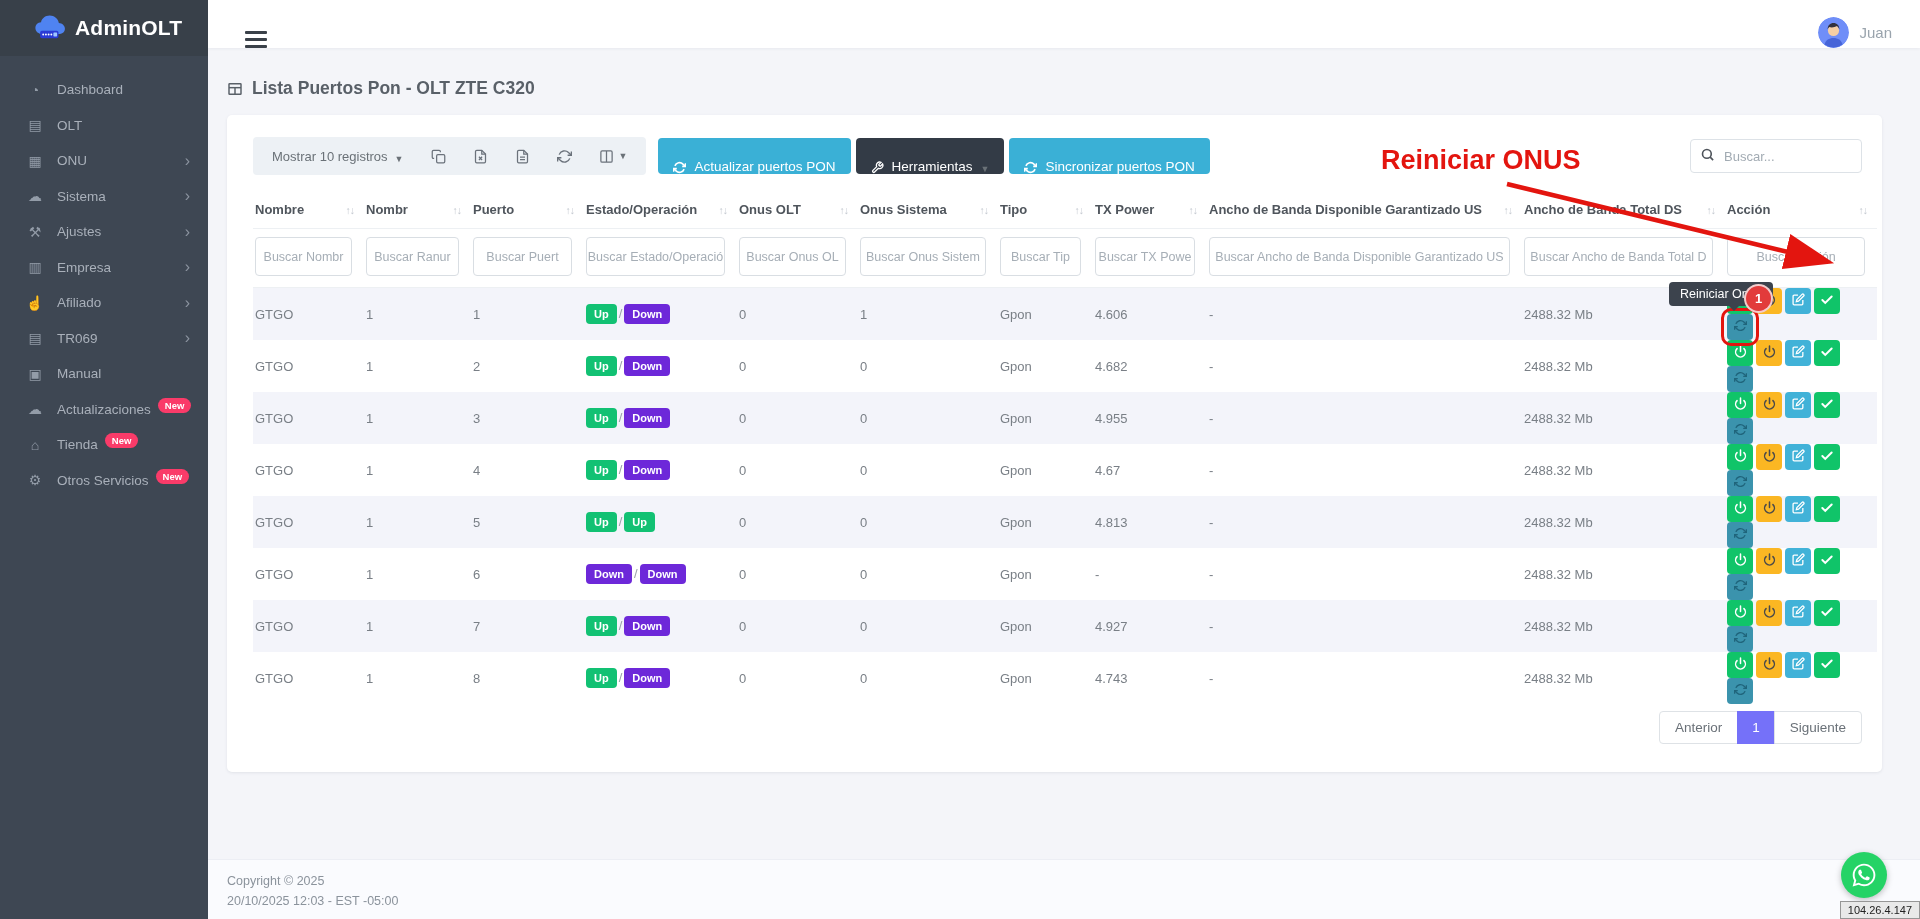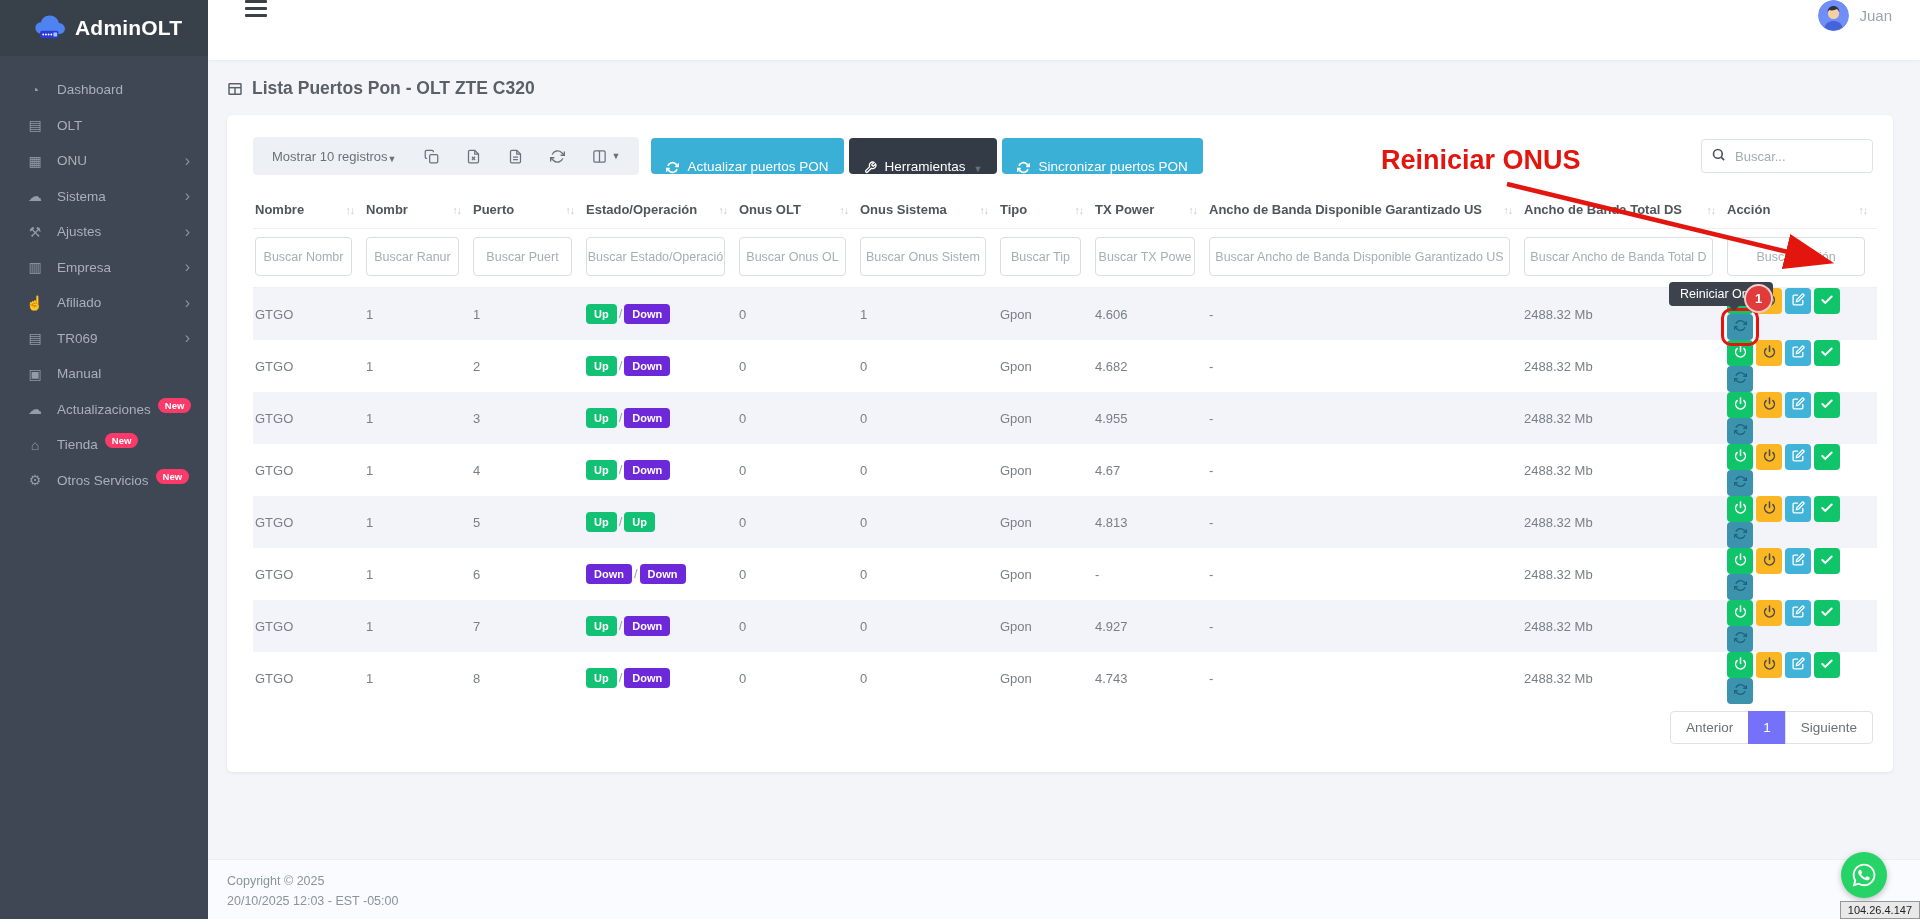--- a/index.html
+++ b/index.html
@@ -12,37 +12,37 @@
   .brand{height:56px;background:#384049;display:flex;align-items:center;padding-left:32px;gap:5px}
   .brand-text{color:#ffffff;font-size:21px;font-weight:bold;letter-spacing:.2px}
   .side-nav{padding-top:16px}
   .side-item{height:35.5px;display:flex;align-items:center;padding:0 18px 0 26px;color:#a9b0ba;font-size:13.5px;cursor:pointer}
   .si-icon{width:18px;margin-right:13px;color:#939ca8;font-size:14px;text-align:center;flex:none}
   .si-label{white-space:nowrap}
   .chev{margin-left:auto;color:#8b939f;font-size:16px;line-height:1}
   .new-badge{background:#fa3b69;color:#fff;font-size:9.5px;font-weight:bold;padding:2px 7px;border-radius:9px;margin-left:7px;position:relative;top:-4px}
 
   
-  .topbar{position:absolute;left:208px;right:0;top:0;height:60px;background:#fff;box-shadow:0 1px 3px rgba(40,50,70,.06);display:flex;align-items:flex-start;padding:0 28px 0 37px;z-index:2}
+  .topbar{position:absolute;left:208px;right:0;top:0;height:48px;background:#fff;box-shadow:0 1px 3px rgba(40,50,70,.06);display:flex;align-items:flex-end;padding:0 28px 0 37px;z-index:2}
   .hamburger{display:flex;flex-direction:column;gap:4px;cursor:pointer}
   .hamburger span{display:block;width:22px;height:3px;background:#3a4149;border-radius:1px}
   .user{margin-left:auto;display:flex;align-items:center;gap:10px;cursor:pointer}
   .avatar{width:31px;height:31px;border-radius:50%;overflow:hidden;flex:none}
   .user-name{color:#9aa4ad;font-size:15px}
 
   
-  .main{position:absolute;left:208px;right:2px;top:56px;padding:22px 25px 0 19px;z-index:1}
+  .main{position:absolute;left:208px;right:13px;top:56px;padding:22px 25px 0 19px;z-index:1}
   .page-title{display:flex;align-items:center;gap:9px;color:#596068;font-size:17.5px;font-weight:bold;margin-bottom:16px}
   .page-title svg{flex:none}
   .card{background:#fff;border-radius:5px;box-shadow:0 1px 3px rgba(60,70,90,.1);padding:22px 20px 28px 26px}
 
   
   .toolbar{display:flex;align-items:center;margin-bottom:16px}
   .tool-group{background:#edf1f5;border-radius:4px;height:38px;display:flex;align-items:center;padding:0 19px;gap:27px;margin-right:7px}
-  .records{display:flex;align-items:flex-end;font-size:13px;color:#6a7177;cursor:pointer;white-space:nowrap}
+  .records{display:flex;align-items:flex-end;gap:7px;font-size:13px;color:#6a7177;cursor:pointer;white-space:nowrap}
   .caret{font-size:9px;color:#6a7177}
   .tool-icon{color:#6b727b;display:flex;align-items:center;cursor:pointer}
   .tool-icon .caret{margin-left:5px}
   .btn{height:36px;border:none;border-radius:4px;font-size:13.5px;display:inline-flex;align-items:flex-end;gap:8px;padding:0 15px;color:#fff;margin-left:5px;cursor:pointer;white-space:nowrap;font-family:"Liberation Sans",sans-serif}
   .btn-cyan{background:#3ab0d6}
   .btn-dark{background:#333b46}
   .search-box{margin-left:auto;position:relative}
   .search-box input{width:172px;height:34px;border:1px solid #dde2e7;border-radius:4px;padding:0 10px 0 33px;font-size:13px;color:#555b61;outline:none}
   .search-box input::placeholder{color:#a2abb3}
   .search-box .s-icon{position:absolute;left:10px;top:8px;color:#4e545b}

